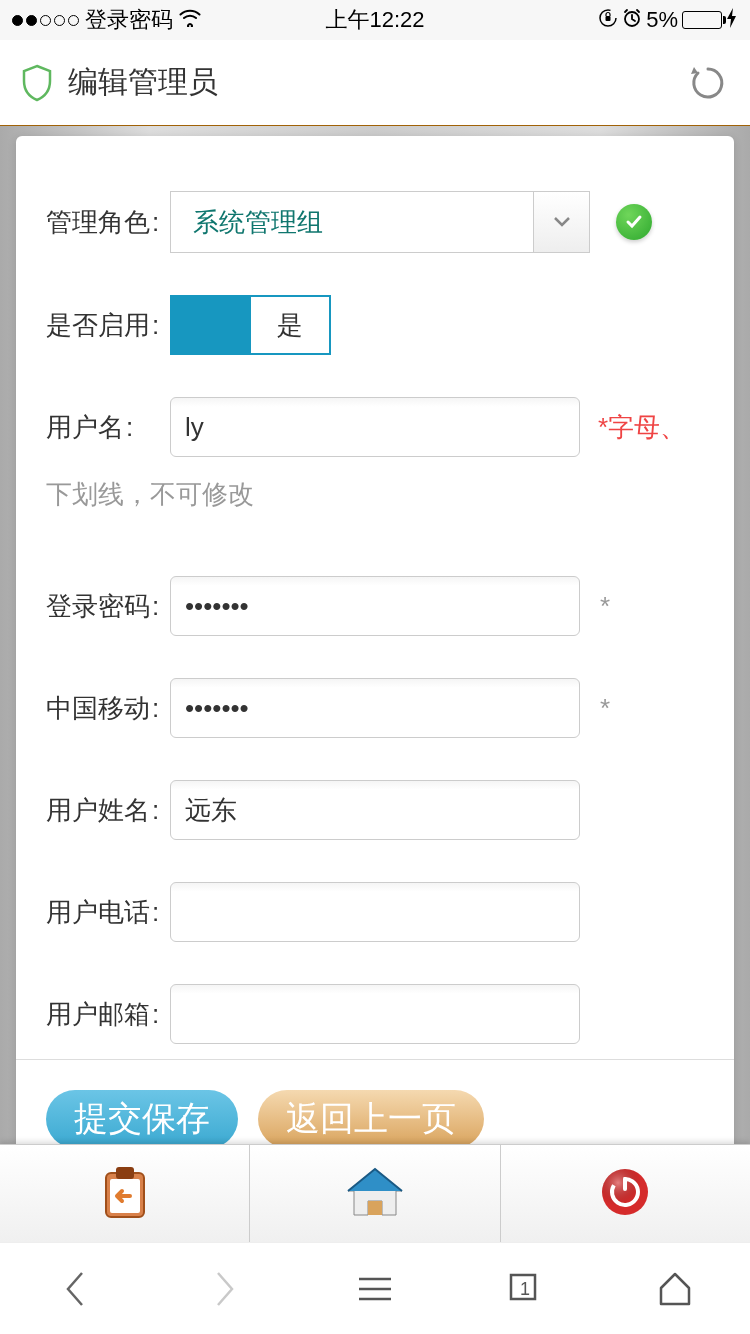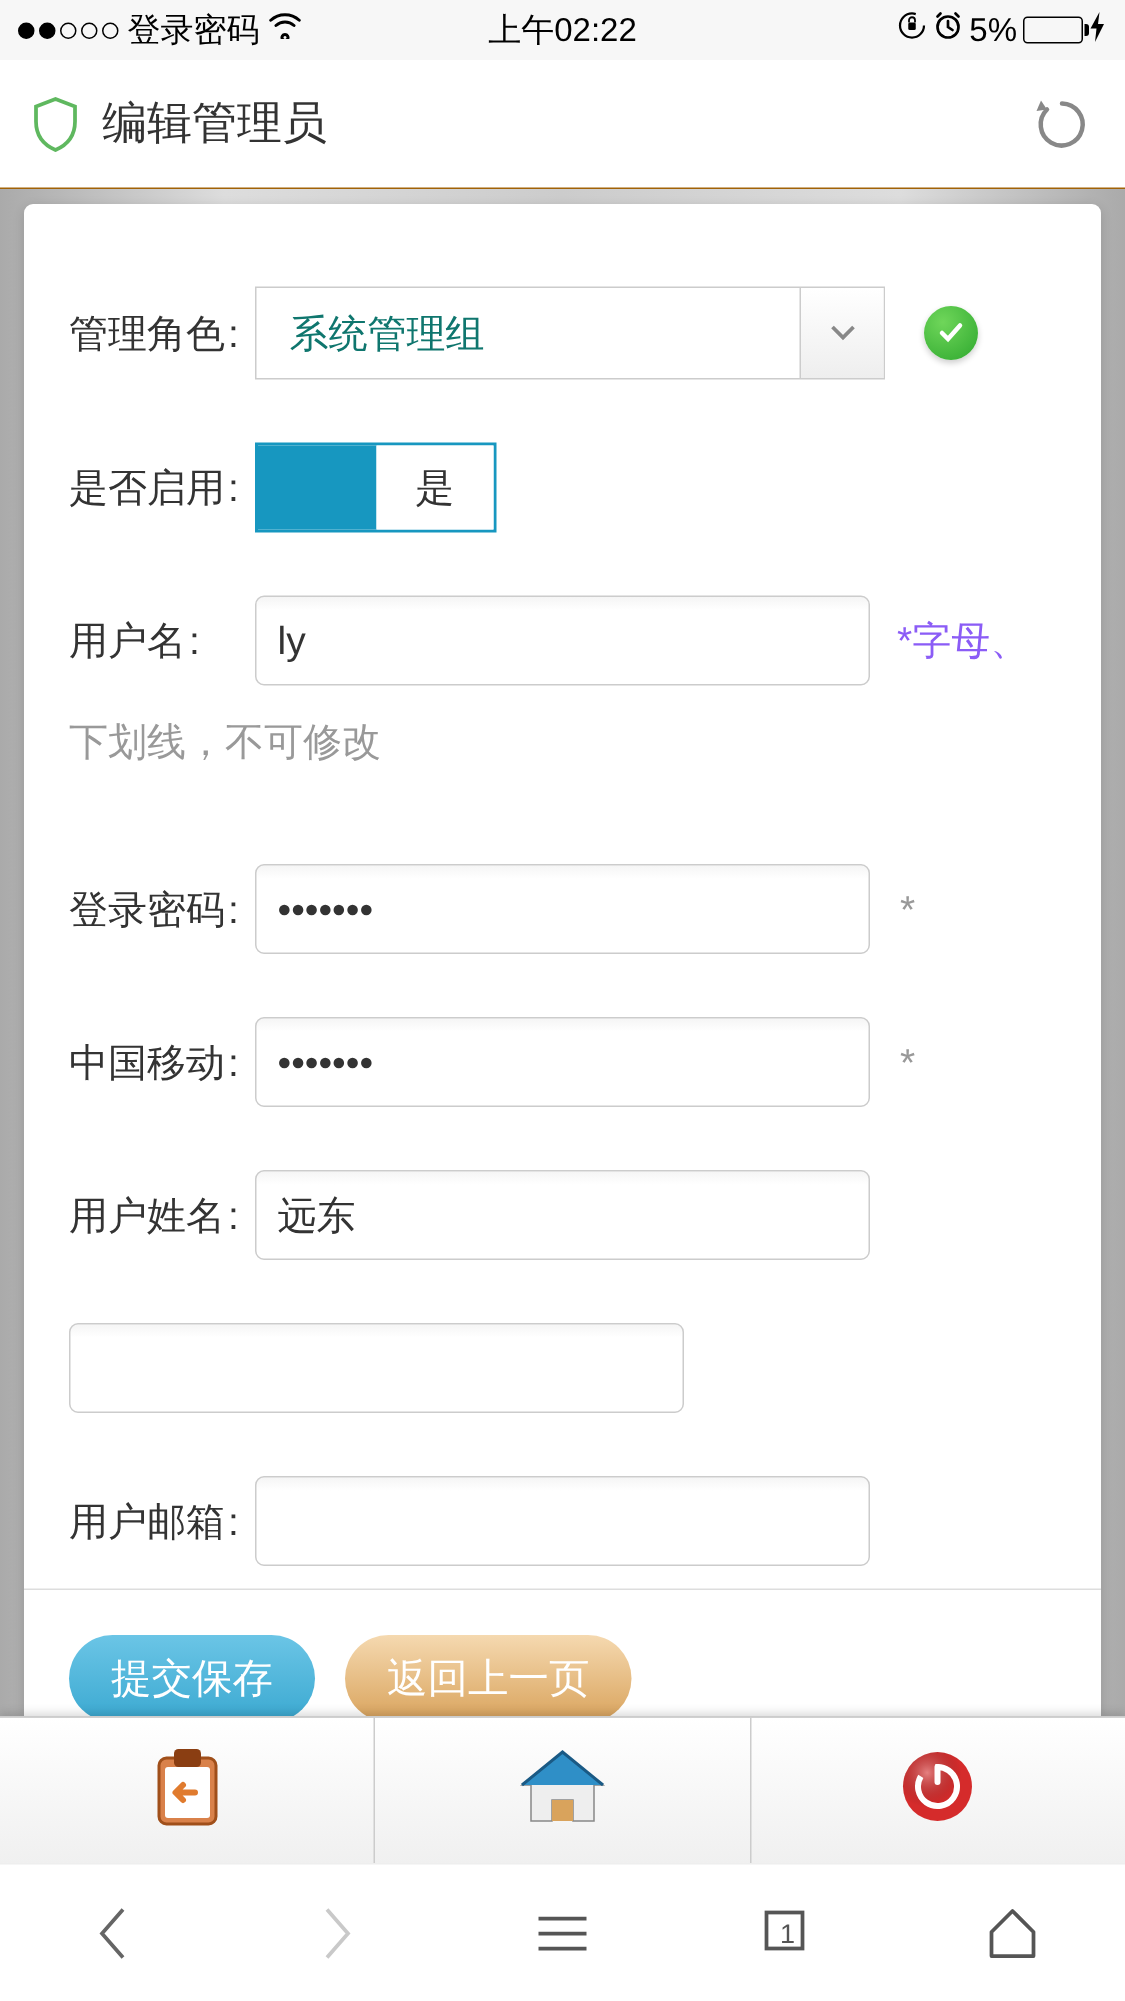--- a/index.html
+++ b/index.html
@@ -43,26 +43,26 @@
 .check-badge { width: 36px; height: 36px; background: radial-gradient(circle at 35% 30%, #6fd65a, #2ea82e); border-radius: 50%; margin-left: 26px; display: flex; align-items: center; justify-content: center; box-shadow: 0 2px 4px rgba(0,0,0,.2); }
 
 
 .toggle { width: 161px; height: 60px; border: 2px solid #1797c0; display: flex; }
 .toggle-on { flex: 1; background: #1797c0; }
 .toggle-off { flex: 1; background: #fff; display: flex; align-items: center; justify-content: center; font-size: 26px; color: #333; }
 
 
 .input { flex: 1; max-width: 410px; height: 60px; border: 1px solid #ccc; border-radius: 6px; padding: 0 14px; font-size: 26px; color: #333; background: linear-gradient(#f5f5f5 0%, #fff 15%); }
 .required-mark { font-size: 26px; color: #999; margin-left: 20px; }
-.hint { font-size: 26px; color: #8b5cf6; }
+.hint { font-size: 26px; color: #ef4444; }
 .hint-inline { color: #999; font-size: 26px; width: 100%; margin-top: 10px; }
 
 
 .button-row { display: flex; gap: 20px; position: absolute; bottom: -4px; left: 30px; }
-.btn { height: 58px; padding: 0 28px; border-radius: 29px; font-size: 27px; color: #fff; display: flex; align-items: center; border: none; }
+.btn { height: 58px; padding: 0 28px; border-radius: 29px; font-size: 34px; color: #fff; display: flex; align-items: center; border: none; }
 .btn-blue { background: linear-gradient(#6bc5e6, #3ba9d1); }
 .btn-orange { background: linear-gradient(#f5d9b0, #d9a35c); }
 
 .divider { position: absolute; left: 0; right: 0; bottom: 84px; height: 1px; background: #ddd; }
 
 
 .app-footer { position: absolute; bottom: 92px; left: 0; right: 0; height: 98px; background: linear-gradient(#fff,#f0f0f0); display: flex; border-top: 1px solid #ccc; box-shadow: 0 -2px 6px rgba(0,0,0,.15); }
 .footer-btn { flex: 1; display: flex; align-items: center; justify-content: center; border-right: 1px solid #ccc; }
 .footer-btn:last-child { border-right: none; }
 
@@ -85,21 +85,21 @@
         <span></span>
         <span></span>
     </span>
     <span>登录密码</span>
     <span class="wifi">
       <svg width="22" height="18" viewBox="0 0 22 18">
           <path d="M11 15 a2 2 0 1 0 .001 0 M5 9 a9 9 0 0 1 12 0 M1.5 5.5 a14 14 0 0 1 19 0" fill="none" stroke="#000" stroke-width="2" stroke-linecap="round"></path>
         </svg>
     </span>
   </div>
-  <div class="status-center">上午02:22</div>
+  <div class="status-center">上午12:22</div>
   <div class="status-right">
     <span class="lock-rot">
       <svg width="20" height="20" viewBox="0 0 20 20">
           <circle cx="10" cy="10" r="8" fill="none" stroke="#000" stroke-width="1.5" stroke-dasharray="40 10"></circle>
           <rect x="7.5" y="8" width="5" height="5" rx="1" fill="#000"></rect>
           <path d="M8 8 V6.5 a2 2 0 0 1 4 0 V8" fill="none" stroke="#000" stroke-width="1.2"></path>
         </svg>
     </span>
     <span class="alarm">
       <svg width="20" height="20" viewBox="0 0 20 20">
@@ -180,20 +180,21 @@
     <input class="input" type="text" value="•••••••" style="">
     <span class="required-mark">*</span>
   </div>
 
   <div class="form-row">
     <span class="form-label form-label-colon">用户姓名</span>
     <input class="input" value="远东" style="">
   </div>
 
   <div class="form-row">
+    <span class="form-label form-label-colon">用户电话</span>
     <input class="input" value="" style="">
   </div>
 
   <div class="form-row">
     <span class="form-label form-label-colon">用户邮箱</span>
     <input class="input" value="" style="">
   </div>
 
   <div class="divider"></div>
 

